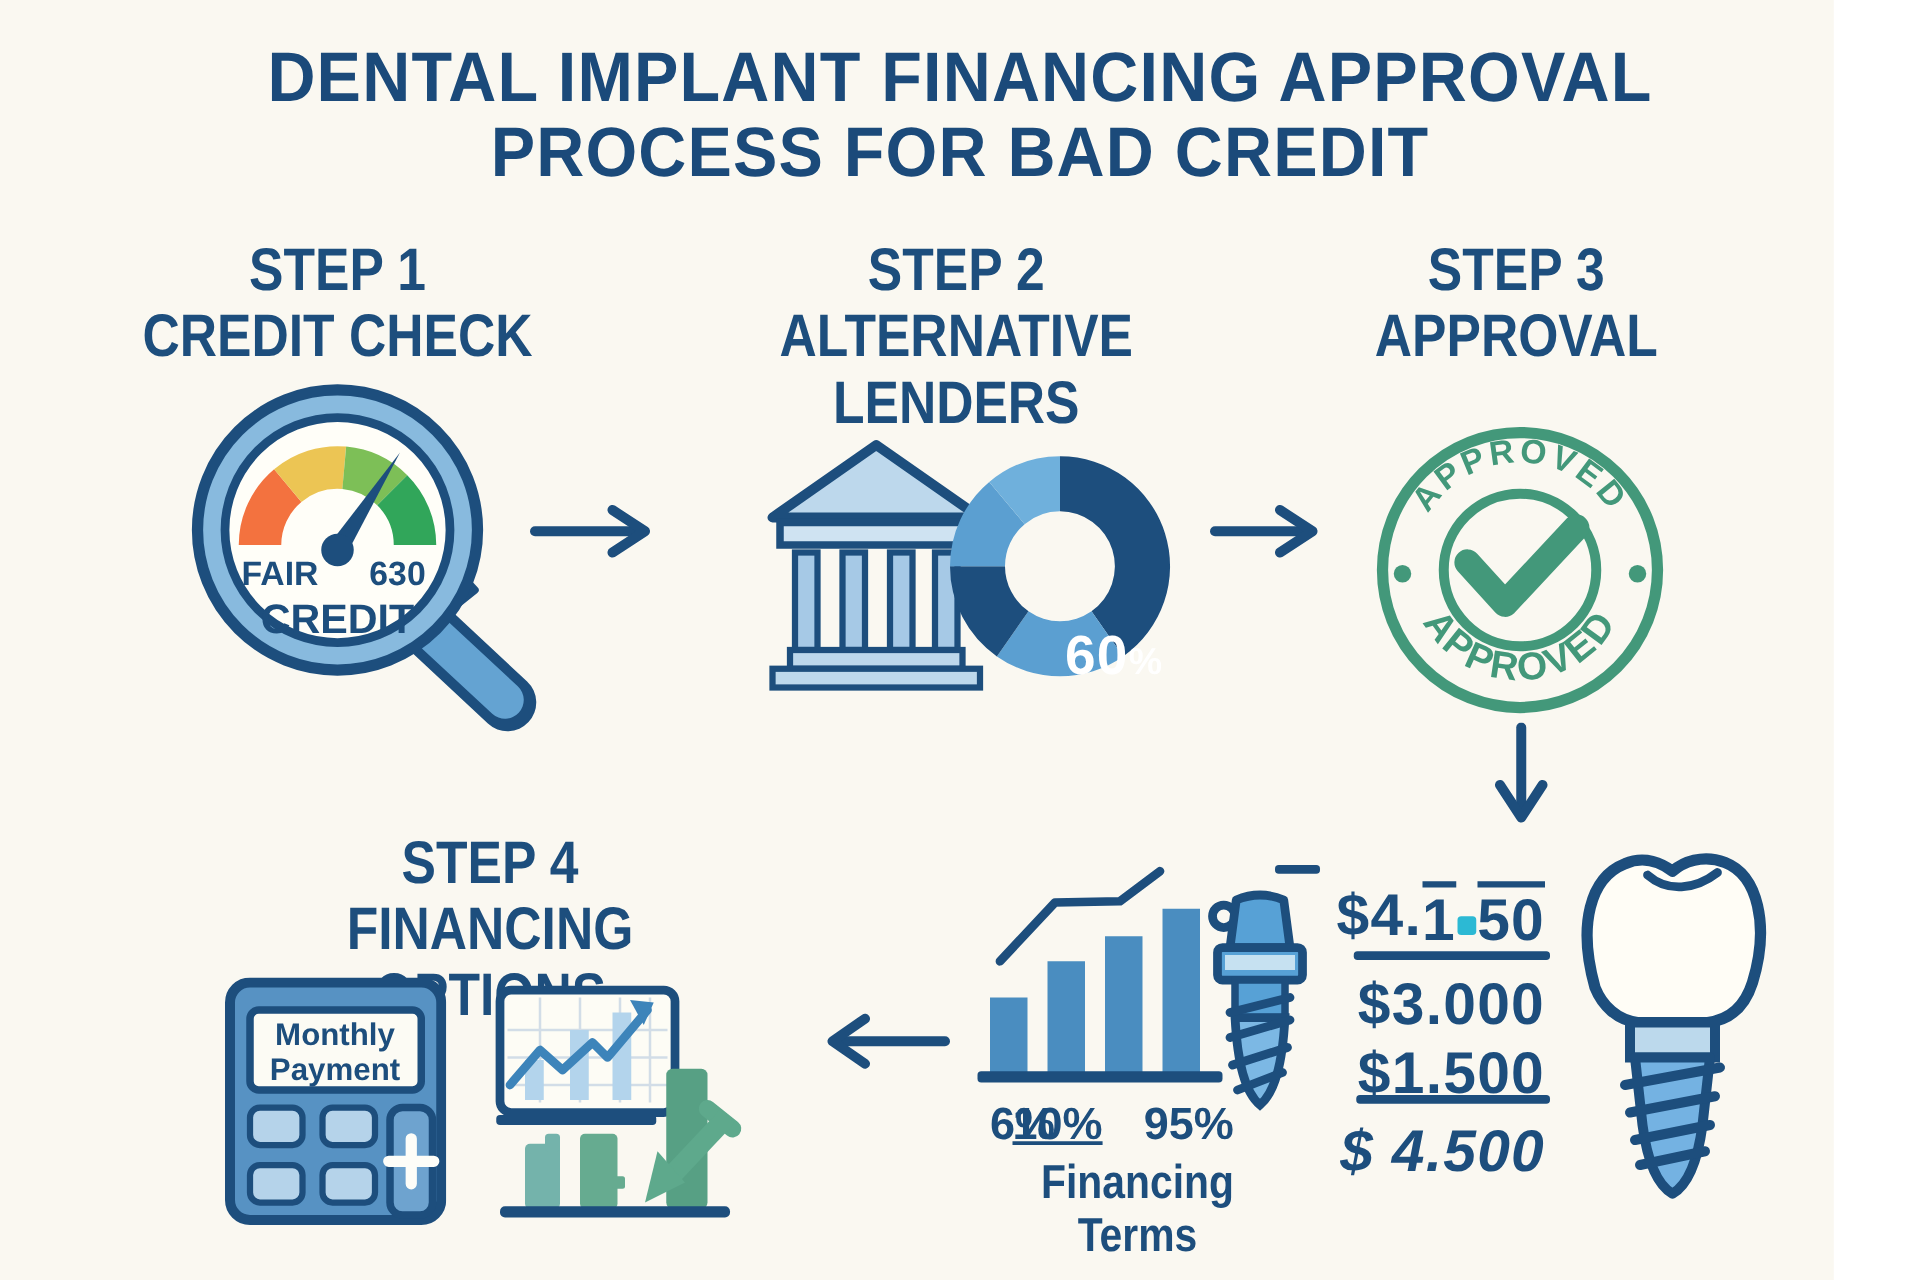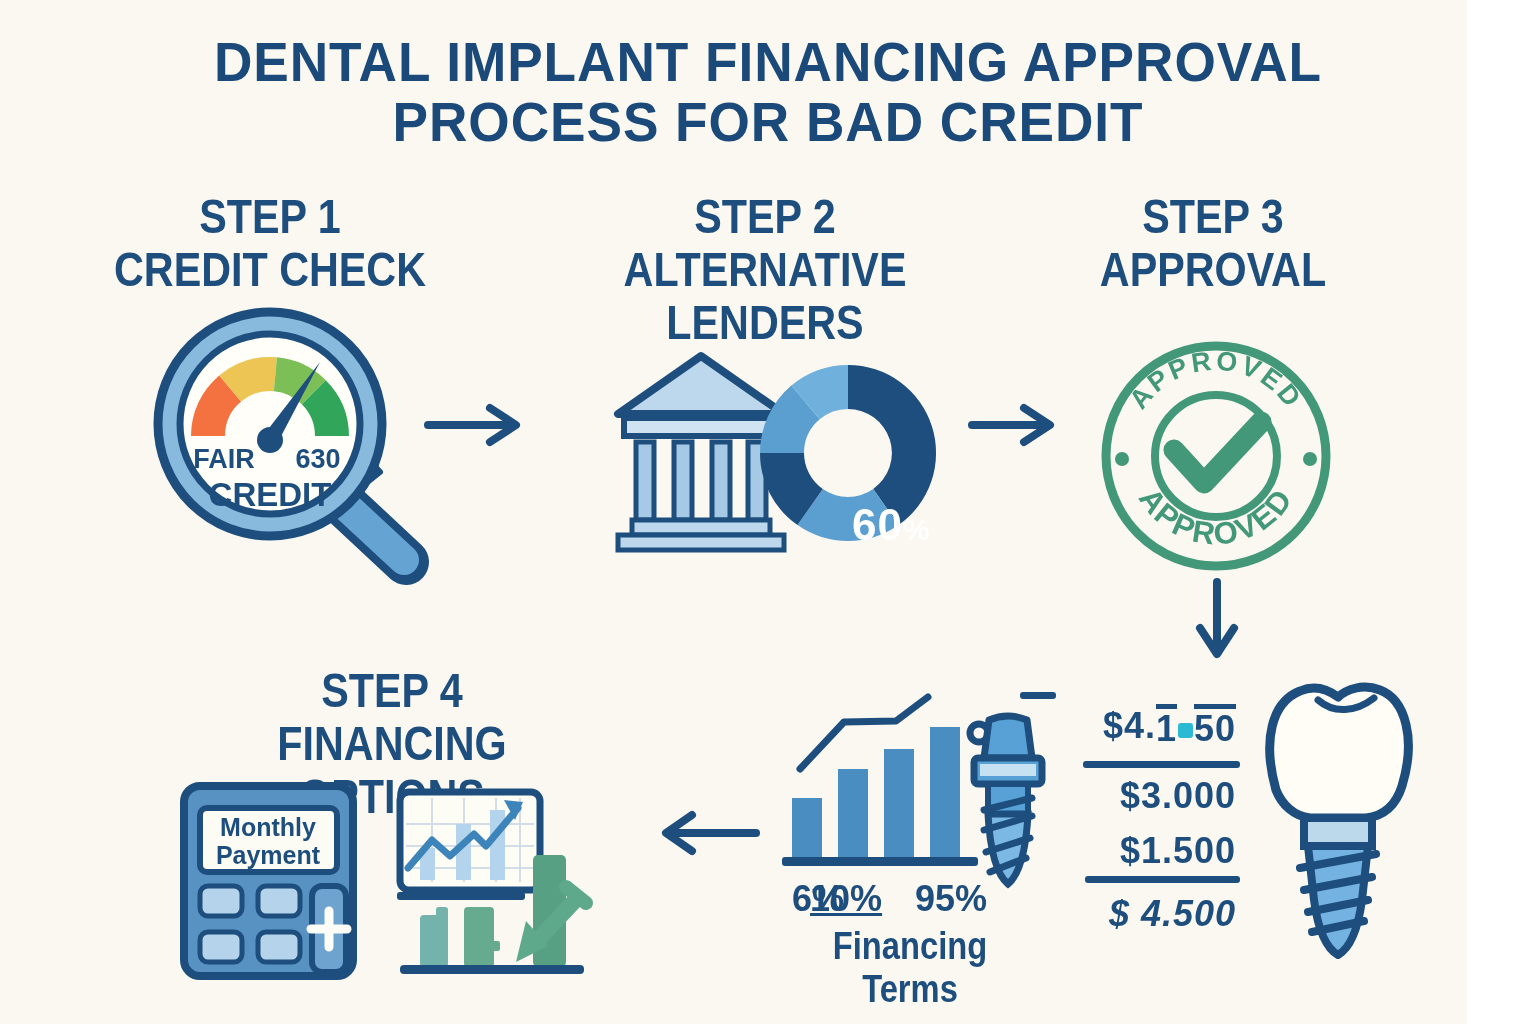--- a/index.html
+++ b/index.html
@@ -8,21 +8,21 @@
   .abs{position:absolute;}
   .title{left:0;width:1536px;top:32px;text-align:center;font-weight:bold;font-size:56px;
          line-height:60px;color:#1b4a7a;letter-spacing:1px;}
   .hdr{text-align:center;font-weight:bold;font-size:48px;line-height:53px;color:#1d4e7d;}
   .cond{transform:scaleX(.86);transform-origin:50% 0;}
   .cond95{transform:scaleX(.95);transform-origin:50% 0;}
   .donut-label{font-weight:bold;font-size:44px;color:#ffffff;letter-spacing:1px;}
   .donut-label .pct{font-size:30px;}
   .bar-label{font-weight:bold;font-size:36px;color:#1d4e7d;text-align:center;}
   .caption{font-weight:bold;font-size:38px;color:#1d4e7d;text-align:center;}
-  .price{left:990px;width:246px;text-align:right;font-weight:bold;font-size:36px;color:#1d4e7d;
+  .price{left:990px;width:246px;text-align:right;font-weight:bold;font-size:47px;color:#1d4e7d;
          letter-spacing:1px;white-space:nowrap;}
   .pline{height:7px;background:#1d4e7d;border-radius:3px;}
   .dash{background:#1d4e7d;border-radius:3px;}
   .ovl{display:inline-block;border-top:5px solid #1d4e7d;padding-top:2px;line-height:1;vertical-align:bottom;}
   .teal-sq{display:inline-block;width:15px;height:15px;background:#2cb9d4;border-radius:3px;margin:0 1px;}
   svg text{font-family:"Liberation Sans",sans-serif;font-weight:bold;}
 </style>
 </head>
 <body>
 

